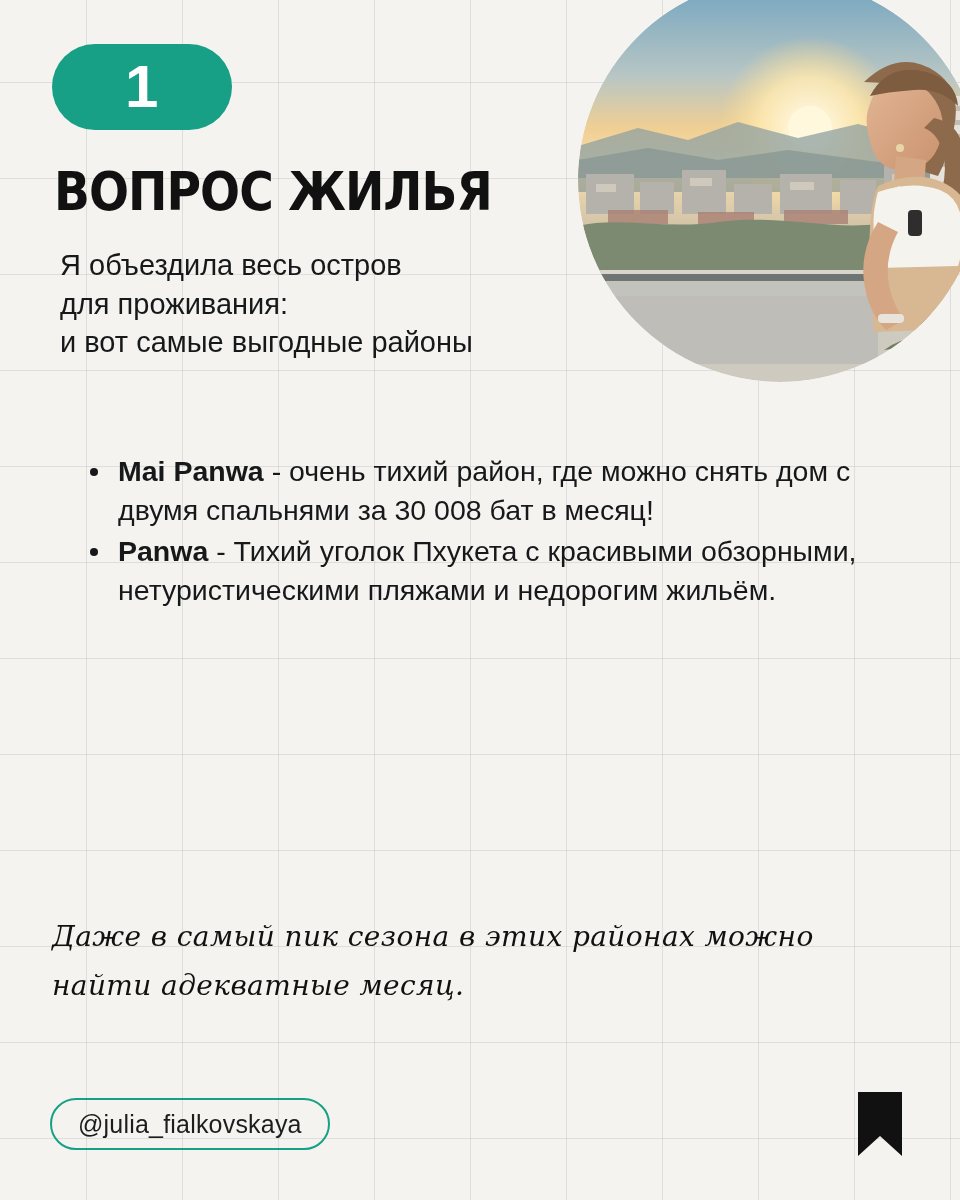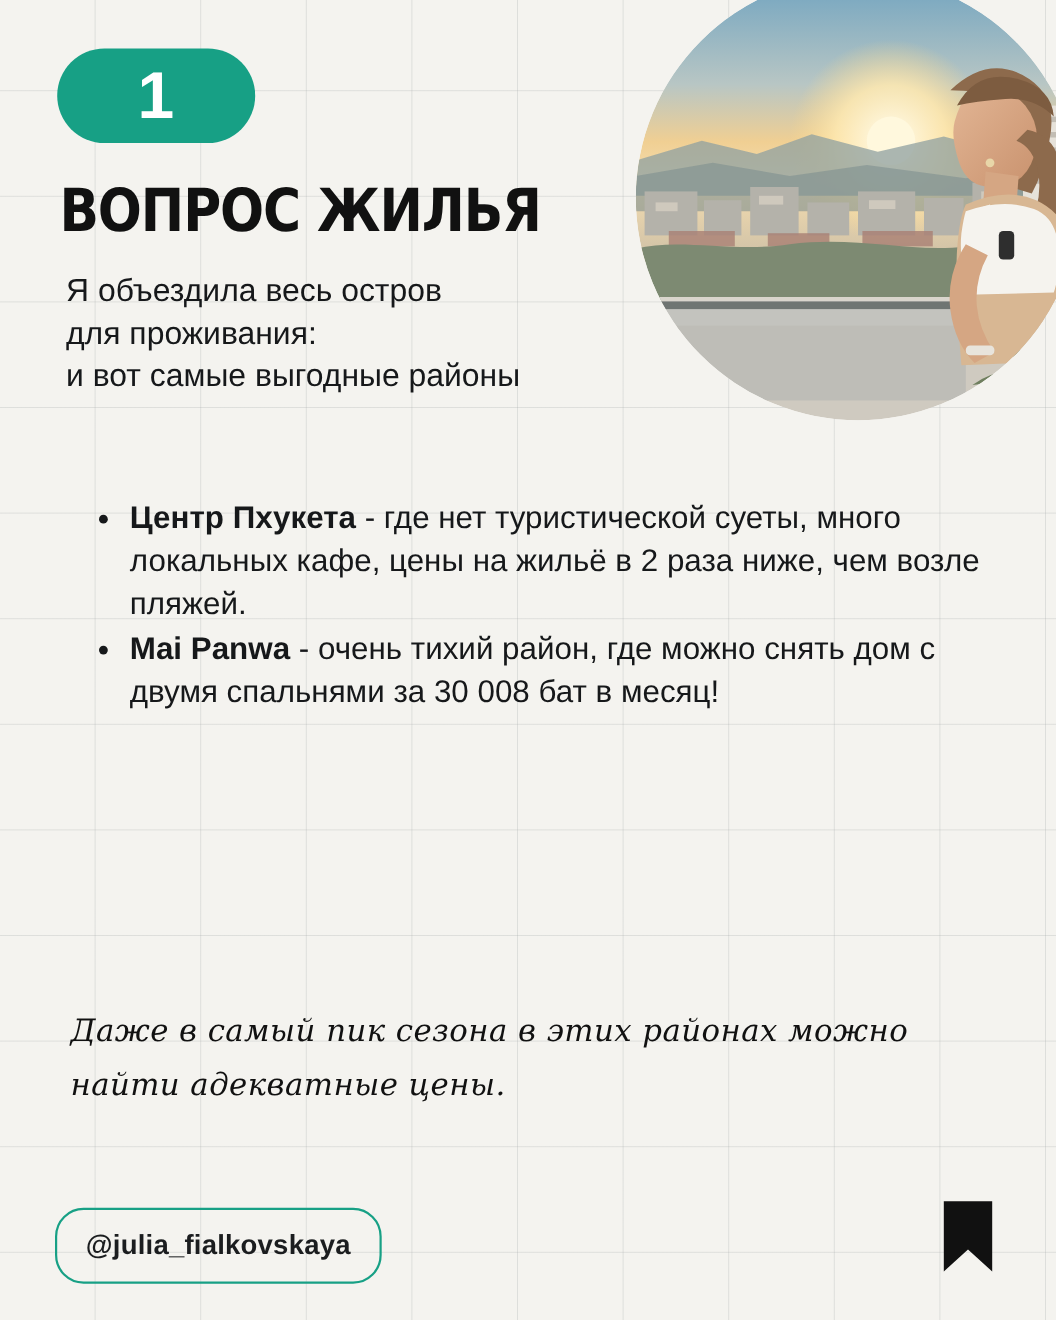--- a/index.html
+++ b/index.html
@@ -116,45 +116,44 @@
     border-radius: 50%;
     background: #16181a;
   }
   .bullet b {
     font-weight: bold;
   }
 
   
   .note {
     position: absolute;
-    left: 64px;
+    left: 52px;
     top: 912px;
     width: 860px;
     font-family: "DejaVu Serif", serif;
     font-style: italic;
     font-size: 28px;
     line-height: 1.75;
     color: #111111;
     letter-spacing: 0.4px;
   }
   .note div { white-space: nowrap; }
 
   
   .handle {
     position: absolute;
     left: 50px;
     top: 1098px;
-    height: 69px;
+    height: 52px;
     padding: 0 26px;
     border: 2px solid #17a085;
     border-radius: 26px;
     display: flex;
     align-items: center;
     background: transparent;
-    font-weight: bold;
   }
   .handle span {
     font-size: 25px;
     color: #1b1d1f;
     letter-spacing: 0.2px;
   }
 
   
   .bookmark {
     position: absolute;
@@ -285,30 +284,30 @@
   <div class="headline">ВОПРОС ЖИЛЬЯ</div>
 
   <div class="intro">
     <div>Я объездила весь остров</div>
     <div>для проживания:</div>
     <div>и вот самые выгодные районы</div>
   </div>
 
   <div class="bullets">
     <div class="bullet">
-      <b>Центр Пхукета</b><span> - где нет туристической суеты, много локальных кафе, цены на жильё в 2 раза ниже, чем возле пляжей.</span>
+      <b>Mai Panwa</b><span> - очень тихий район, где можно снять дом с двумя спальнями за 30 008 бат в месяц!</span>
     </div>
     <div class="bullet">
-      <b>Mai Panwa</b><span> - очень тихий район, где можно снять дом с двумя спальнями за 30 008 бат в месяц!</span>
+      <b>Panwa</b><span> - Тихий уголок Пхукета с красивыми обзорными, нетуристическими пляжами и недорогим жильём.</span>
     </div>
   </div>
 
   <div class="note">
     <div>Даже в самый пик сезона в этих районах можно</div>
-    <div>найти адекватные цены.</div>
+    <div>найти адекватные месяц.</div>
   </div>
 
   <div class="handle">
     <span>@julia_fialkovskaya</span>
   </div>
 
   <div class="bookmark">
     <svg width="48" height="68" viewBox="0 0 48 68">
       <path d="M2 2 H46 V66 L24 46 L2 66 Z" fill="#111111"></path>
     </svg>

